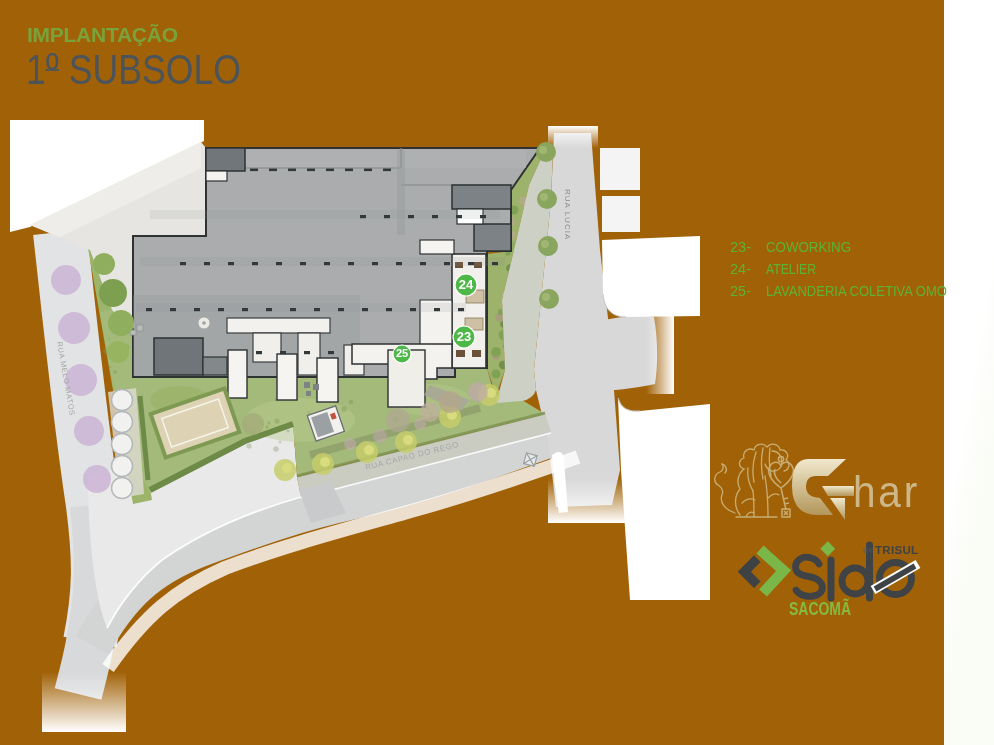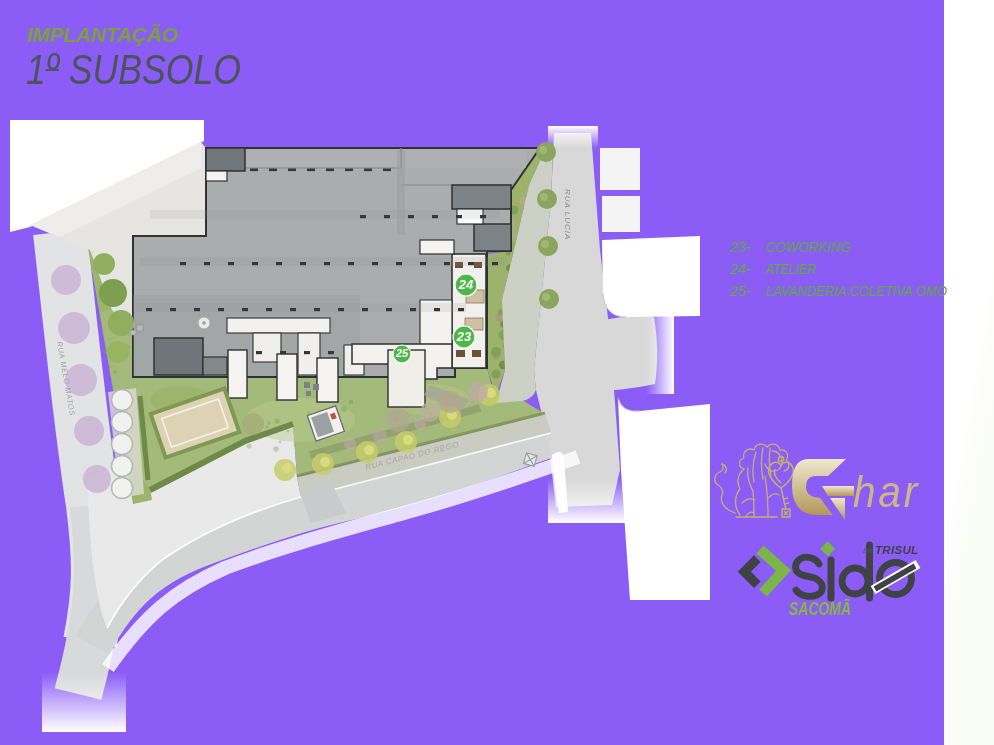--- a/index.html
+++ b/index.html
@@ -1,16 +1,16 @@
 <!DOCTYPE html>
 <html><head><meta charset="utf-8">
 <style>
 html,body { margin:0; padding:0; background:#ffffff; }
 #page { position:relative; width:994px; height:745px; overflow:hidden;
-        font-family:"Liberation Sans", sans-serif; background:#8b5cf6;font-style:italic; }
+        font-family:"Liberation Sans", sans-serif; background:#a16207; }
 </style></head>
 <body>
 <div id="page">
 
 <div style="position:absolute;right:0;top:0;width:50px;height:745px;background:linear-gradient(100deg,#ffffff 50%,#fafcf6 70%);"></div>
 <svg width="994" height="745" viewBox="0 0 994 745" style="position:absolute;left:0;top:0">
 
 <text x="27" y="42" font-size="21" font-weight="bold" fill="#7aa23b" textLength="151" font-family="Liberation Sans, sans-serif">IMPLANTAÇÃO</text>
 
 <text x="26" y="84" font-size="43" fill="#4b545a" textLength="215" lengthAdjust="spacingAndGlyphs" font-family="Liberation Sans, sans-serif">1º SUBSOLO</text>

